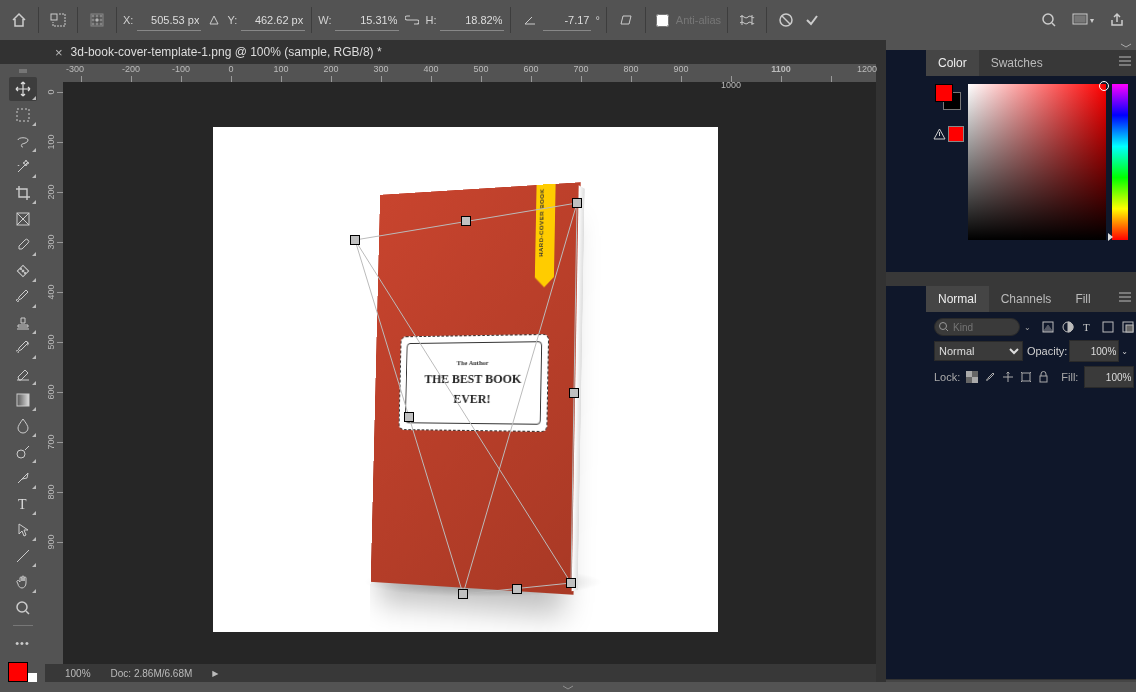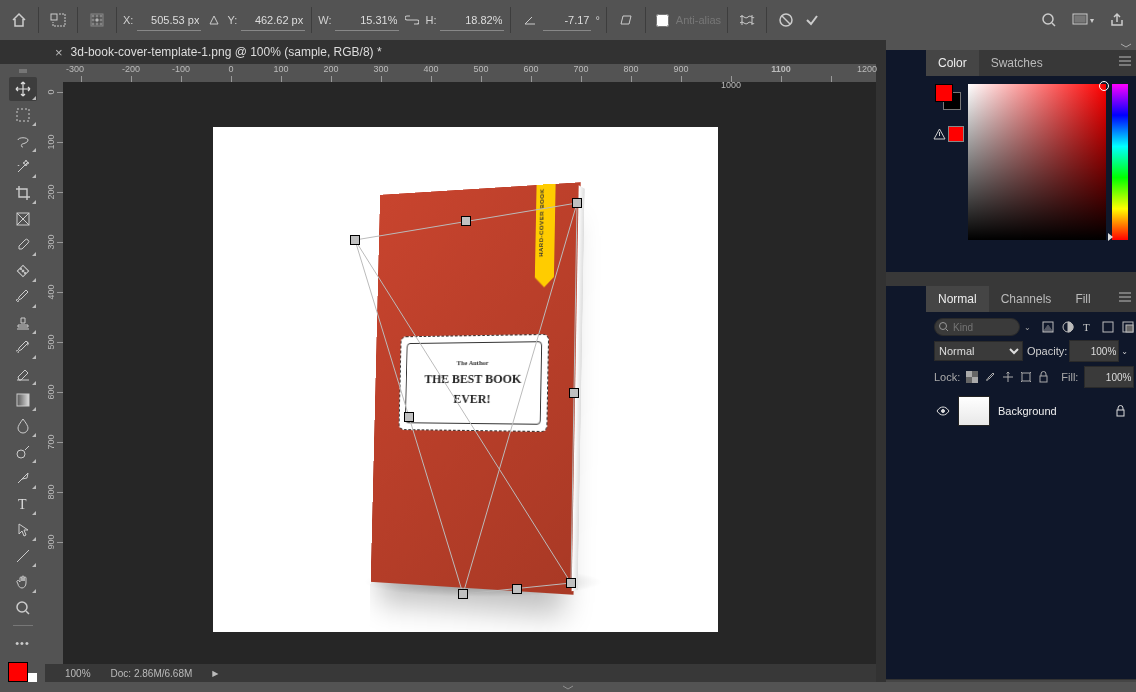--- a/index.html
+++ b/index.html
@@ -630,36 +630,20 @@
               <path d="M3 5V3a2.5 2.5 0 015 0v2"></path>
             </svg>
           </span>
         <div style="flex:1"></div>
         <span>Fill:</span>
         <input style="width: 44px; height: 18px; background: rgb(58, 58, 58); border: 1px solid rgb(42, 42, 42); color: rgb(221, 221, 221); font-size: 10px; text-align: right;" value="100%">
           <span style="font-size:8px">⌄</span>
       </div>
 
       <div class="layerlist">
-        <div class="layer">
-          <span class="eye">
-              <svg width="14" height="10" fill="none" stroke="#ddd">
-                <path d="M1 5c2-3 4-4 6-4s4 1 6 4c-2 3-4 4-6 4s-4-1-6-4z"></path>
-                <circle cx="7" cy="5" r="1.5" fill="#ddd"></circle>
-              </svg>
-            </span>
-          <div class="thumb" style="background:linear-gradient(#fff,#e8e8e8)"></div>
-          <span class="nm">Background</span>
-          <span class="lock">
-              <svg width="11" height="12" fill="none" stroke="#ddd">
-                <rect x="2" y="5" width="7" height="6"></rect>
-                <path d="M3 5V3a2.5 2.5 0 015 0v2"></path>
-              </svg>
-            </span>
-        </div>
       </div>
     </div>
 
     <div class="layerFooter">
       <span>
           <svg width="14" height="10" fill="none" stroke="#bbb">
             <path d="M5 5H3a2 2 0 010-4h2M9 5h2a2 2 0 010 4H9M5 5h4"></path>
           </svg>
         </span>
       <span style="font-style:italic">fx</span>

